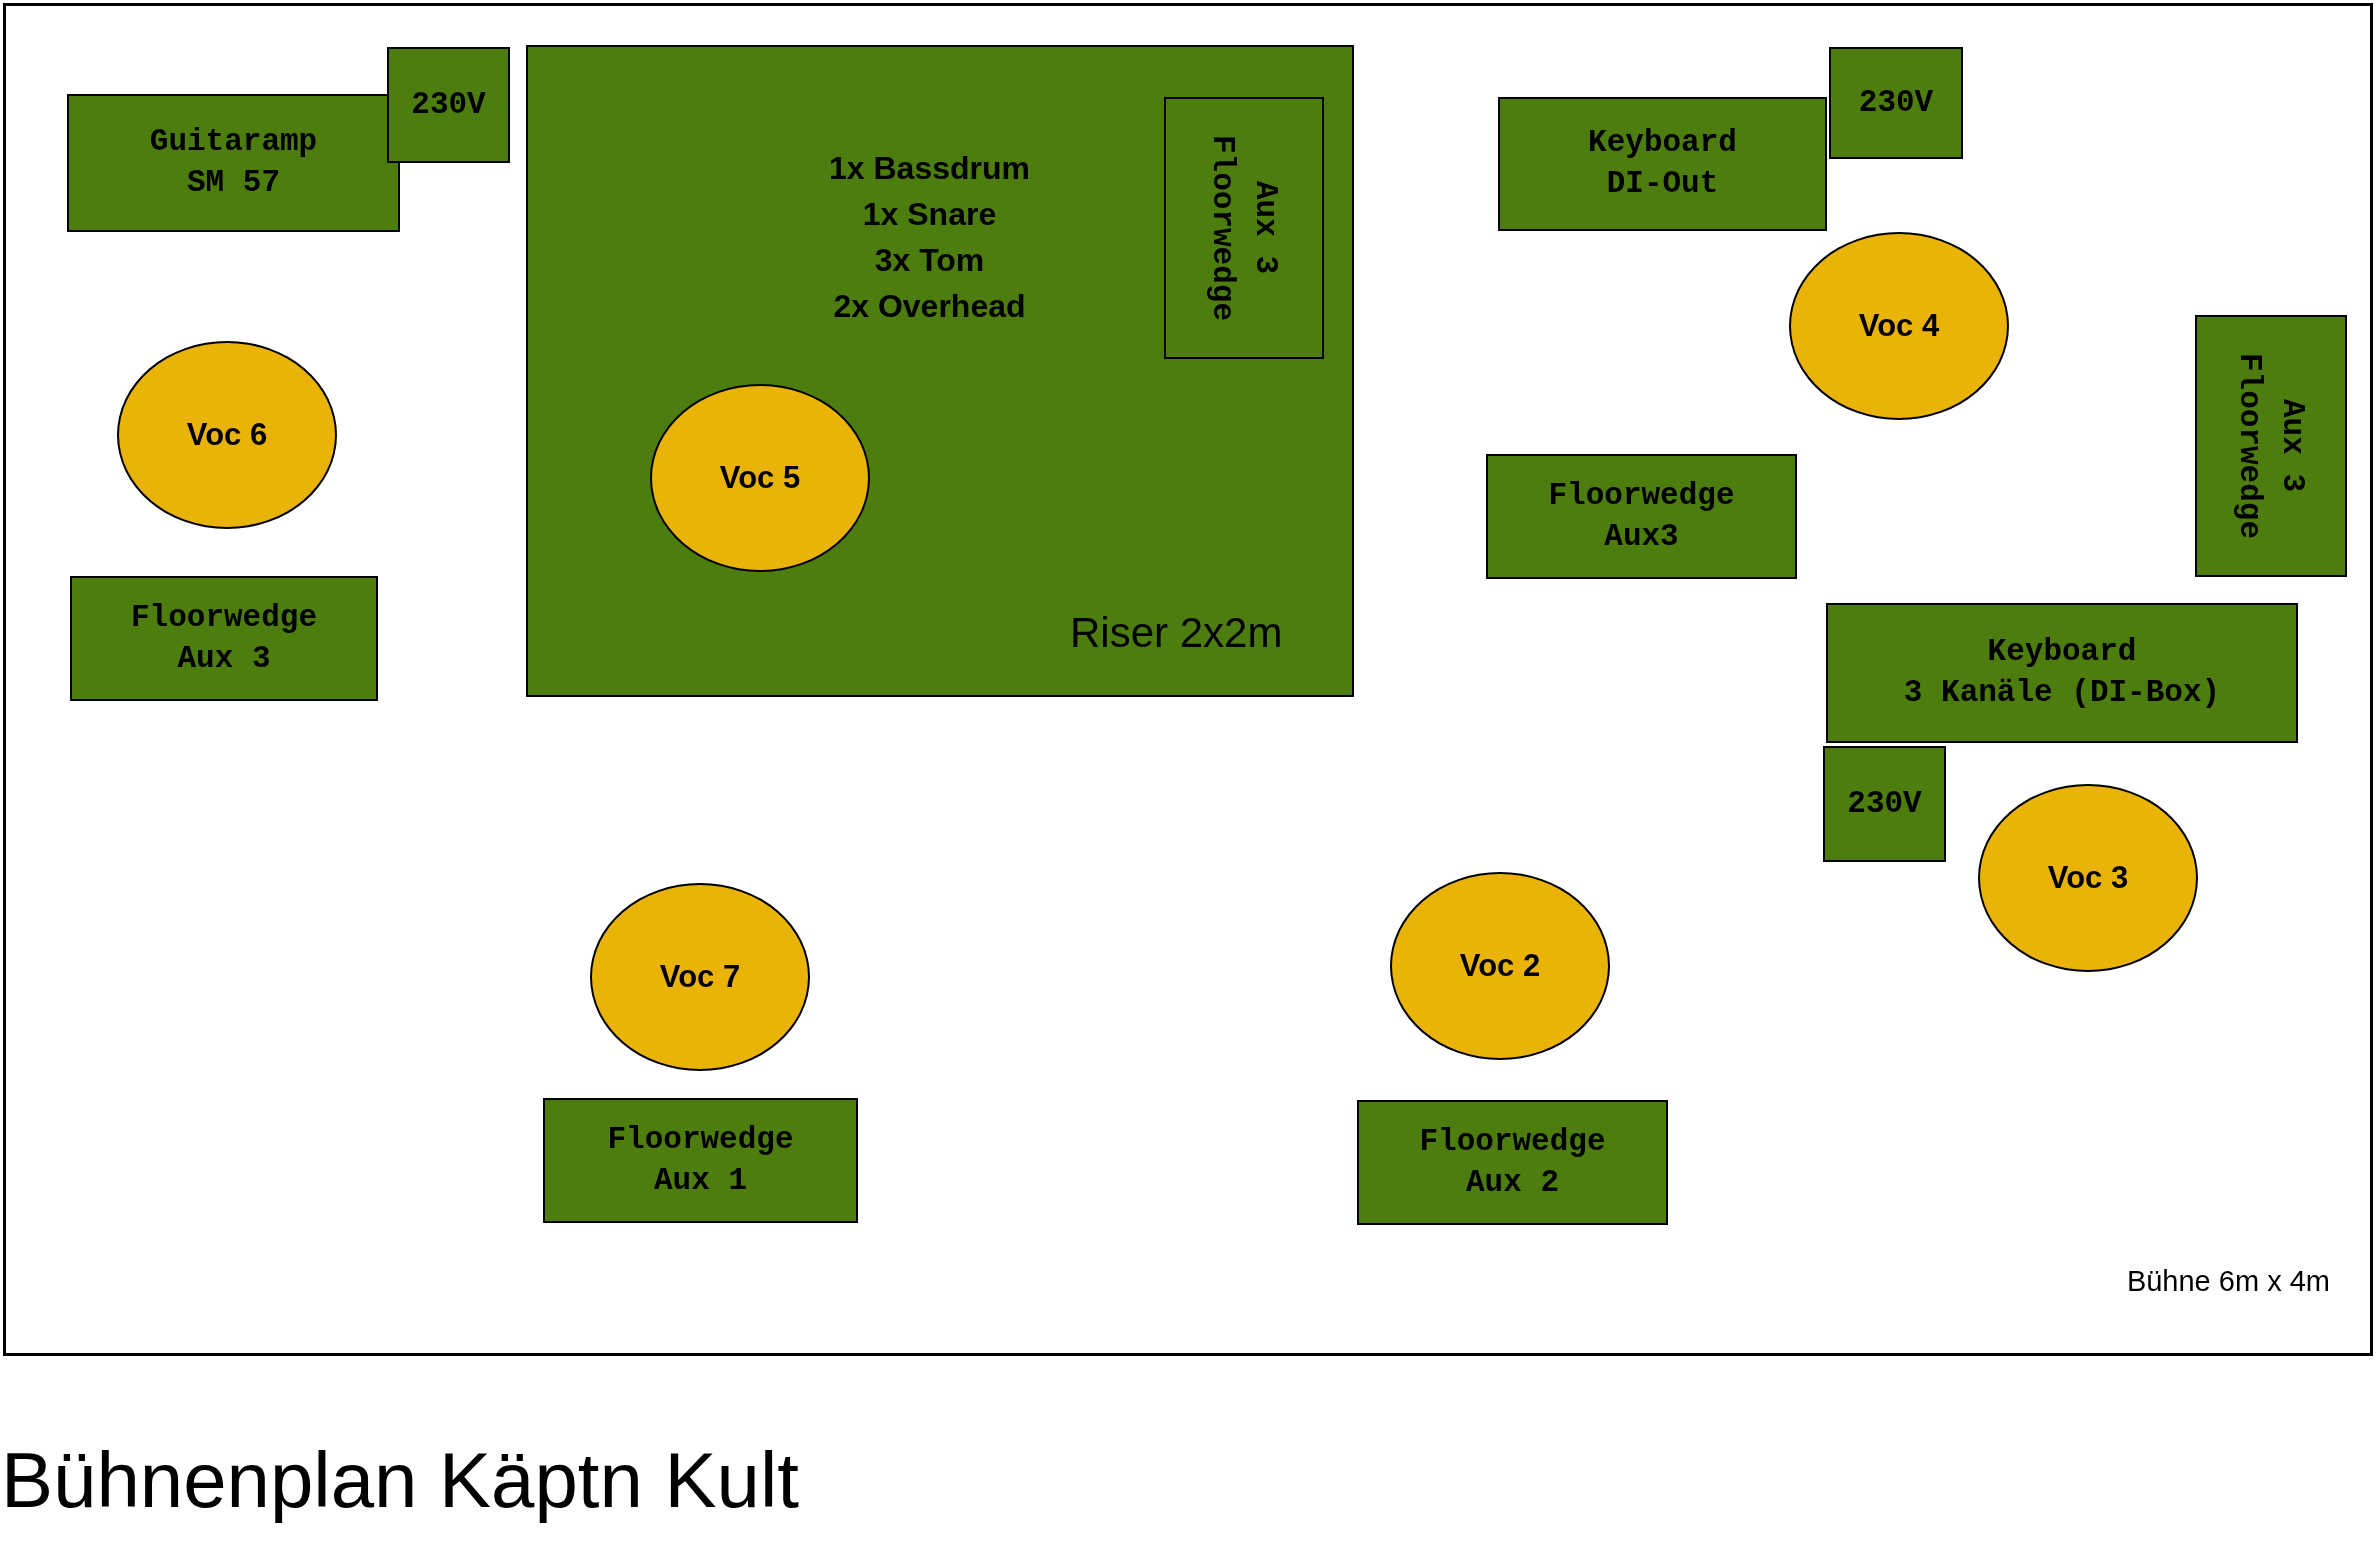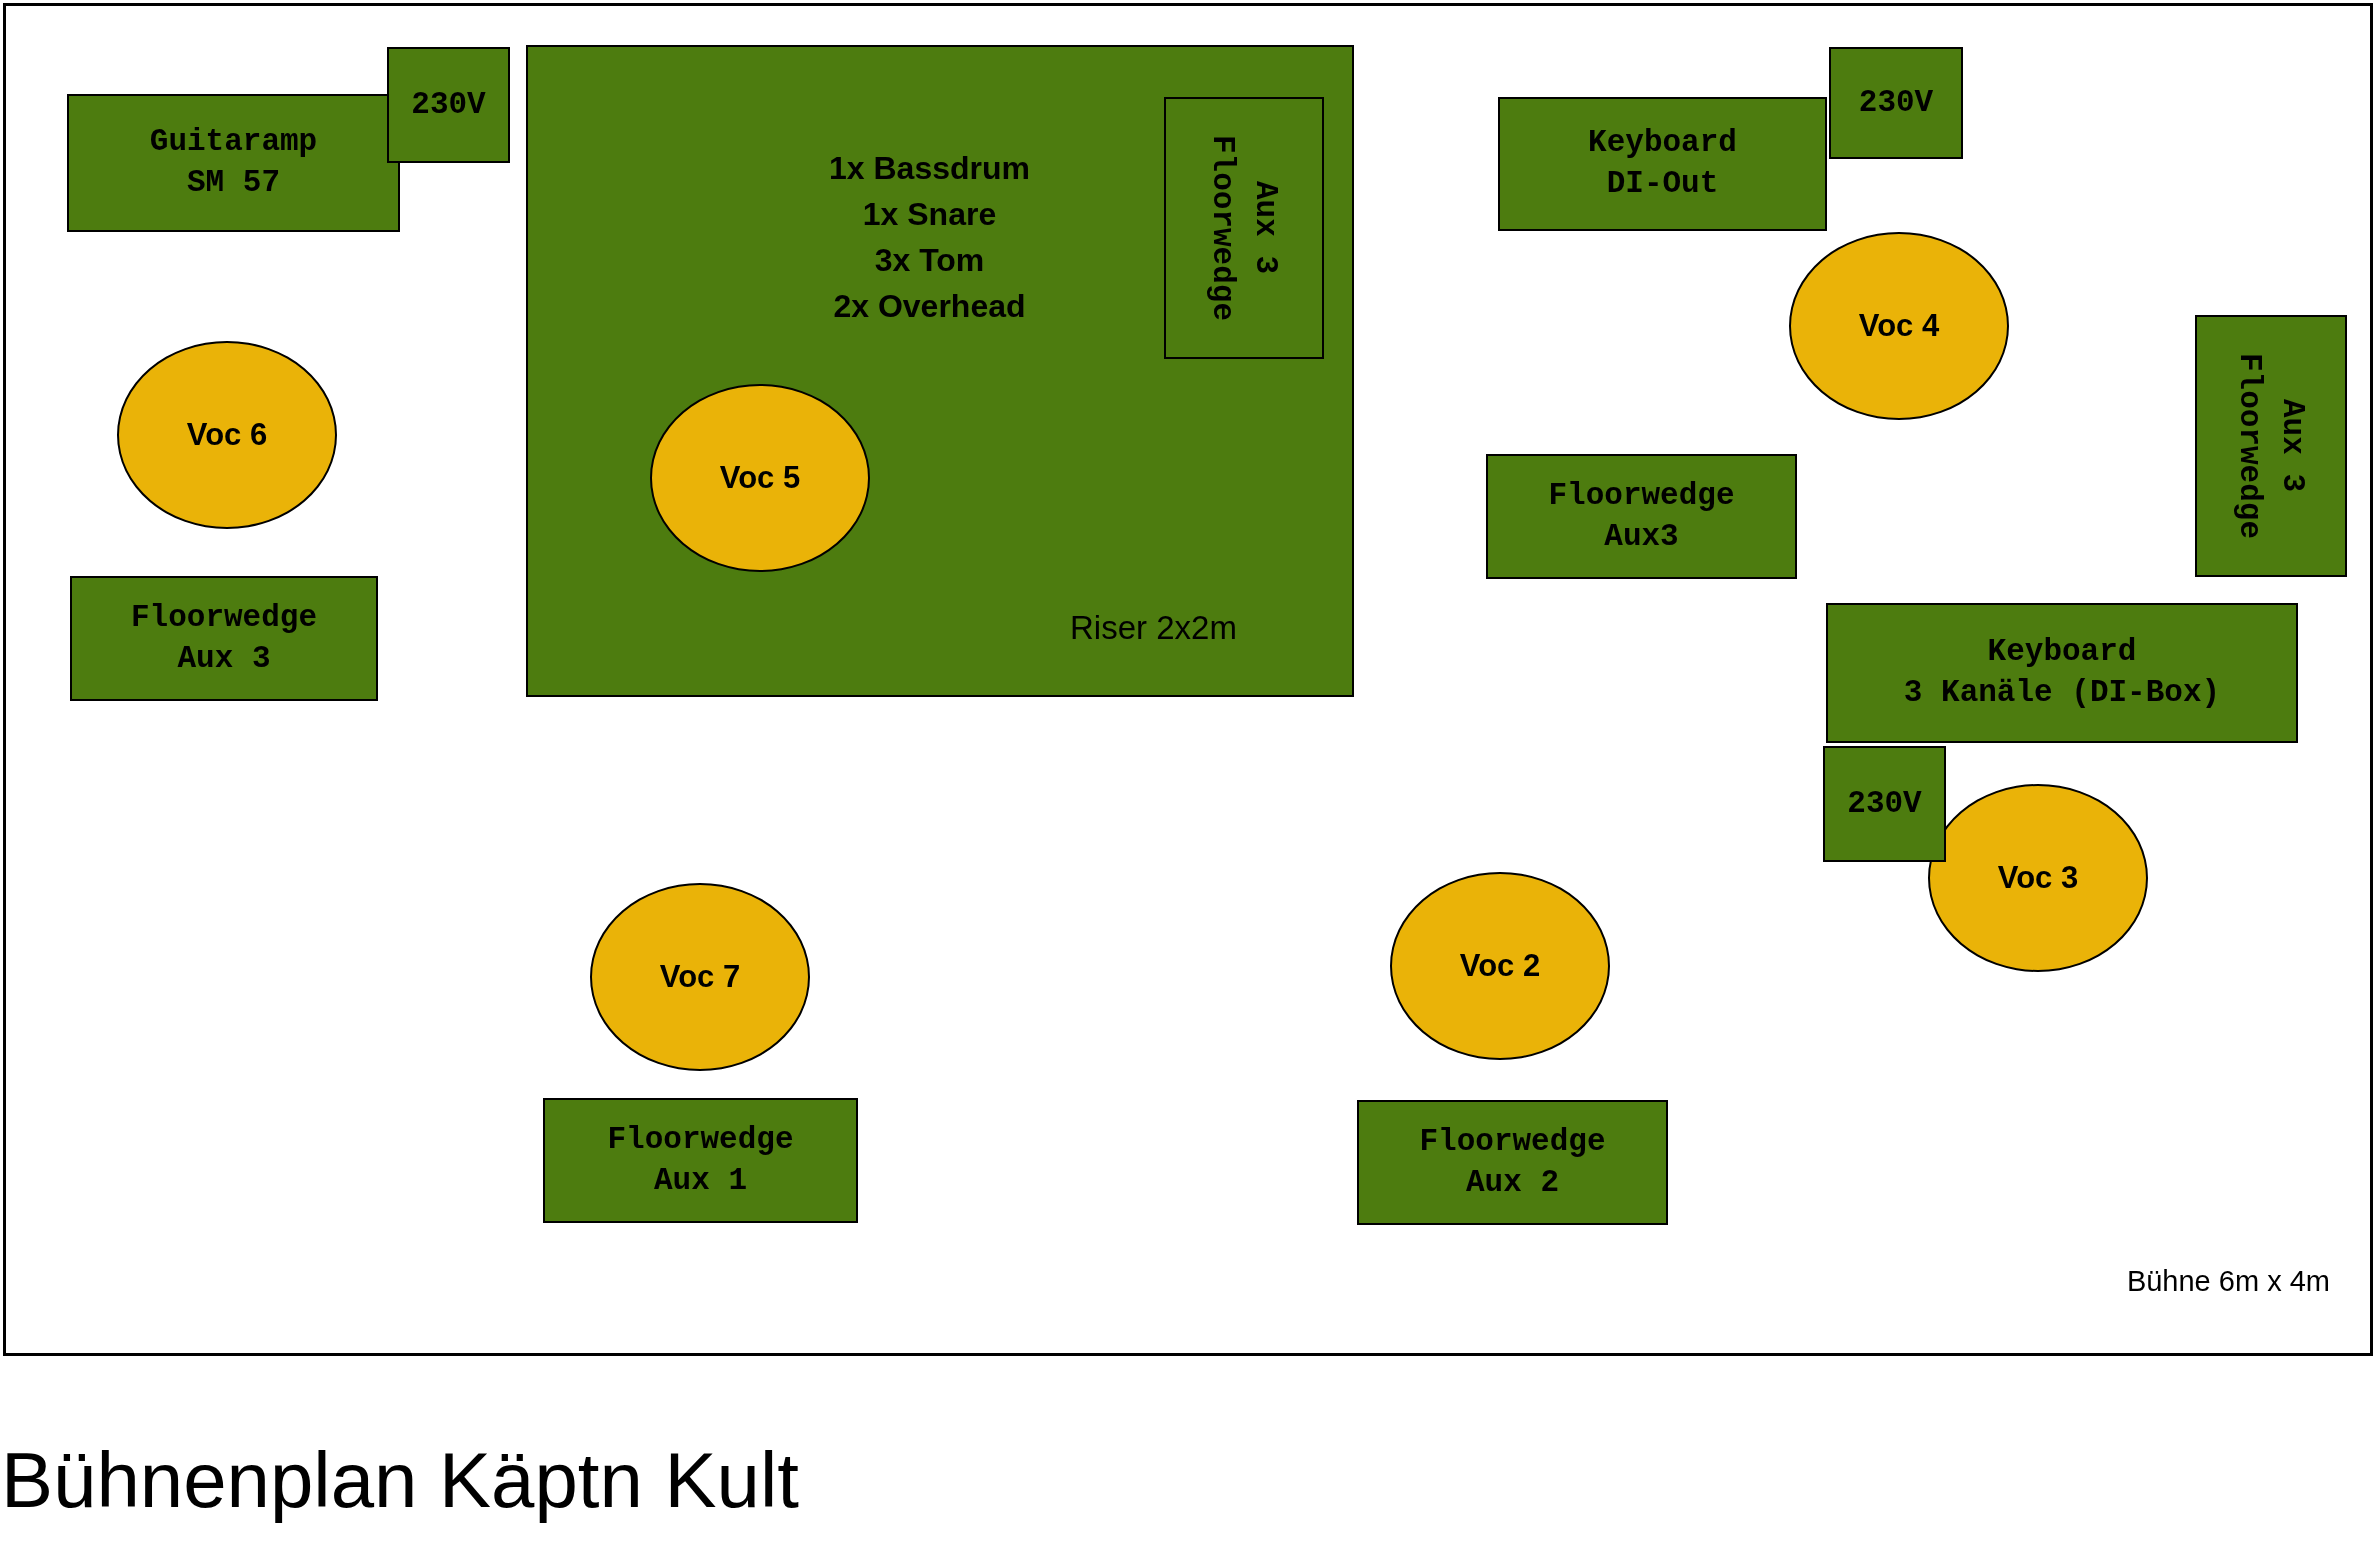--- a/index.html
+++ b/index.html
@@ -25,21 +25,21 @@
   .mic {
     position:absolute; width:220px; height:188px;
     border:2.7px solid #000; border-radius:50%; background:#eab308;
     display:flex; align-items:center; justify-content:center;
     font-weight:bold; font-size:31px; z-index:2;
   }
   .vtext {
     writing-mode:vertical-lr; text-orientation:mixed;
     text-align:center; font-weight:bold; font-size:31px; line-height:1.4;
   }
-  .plainlabel { position:absolute; font-size:33px; font-weight:normal; white-space:nowrap; }
+  .plainlabel { position:absolute; font-size:42px; font-weight:normal; white-space:nowrap; }
   .riserbox { z-index:0; }
   .title {
     position:absolute; left:1px; top:1415px;
     font-size:78px; font-weight:normal; white-space:nowrap;margin-top:20px;
   }
 </style>
 </head>
 <body>
 
 <div class="canvas">
@@ -113,21 +113,21 @@
 
   <div class="box" style="left:1826px; top:603px; width:472px; height:140px;">
     <div>Keyboard</div>
     <div>3 Kanäle (DI-Box)</div>
   </div>
 
   <div class="box power" style="left:1823px; top:746px; width:123px; height:116px;">
     <div>230V</div>
   </div>
 
-  <div class="mic" style="left:1928px; top:784px;align-items:center;">
+  <div class="mic" style="left:1978px; top:784px;align-items:center;">
     <div>Voc 3</div>
   </div>
 
   <div class="mic" style="left:590px; top:883px;">
     <div>Voc 7</div>
   </div>
 
   <div class="box" style="left:543px; top:1098px; width:315px; height:125px;">
     <div>Floorwedge</div>
     <div>Aux 1</div>

